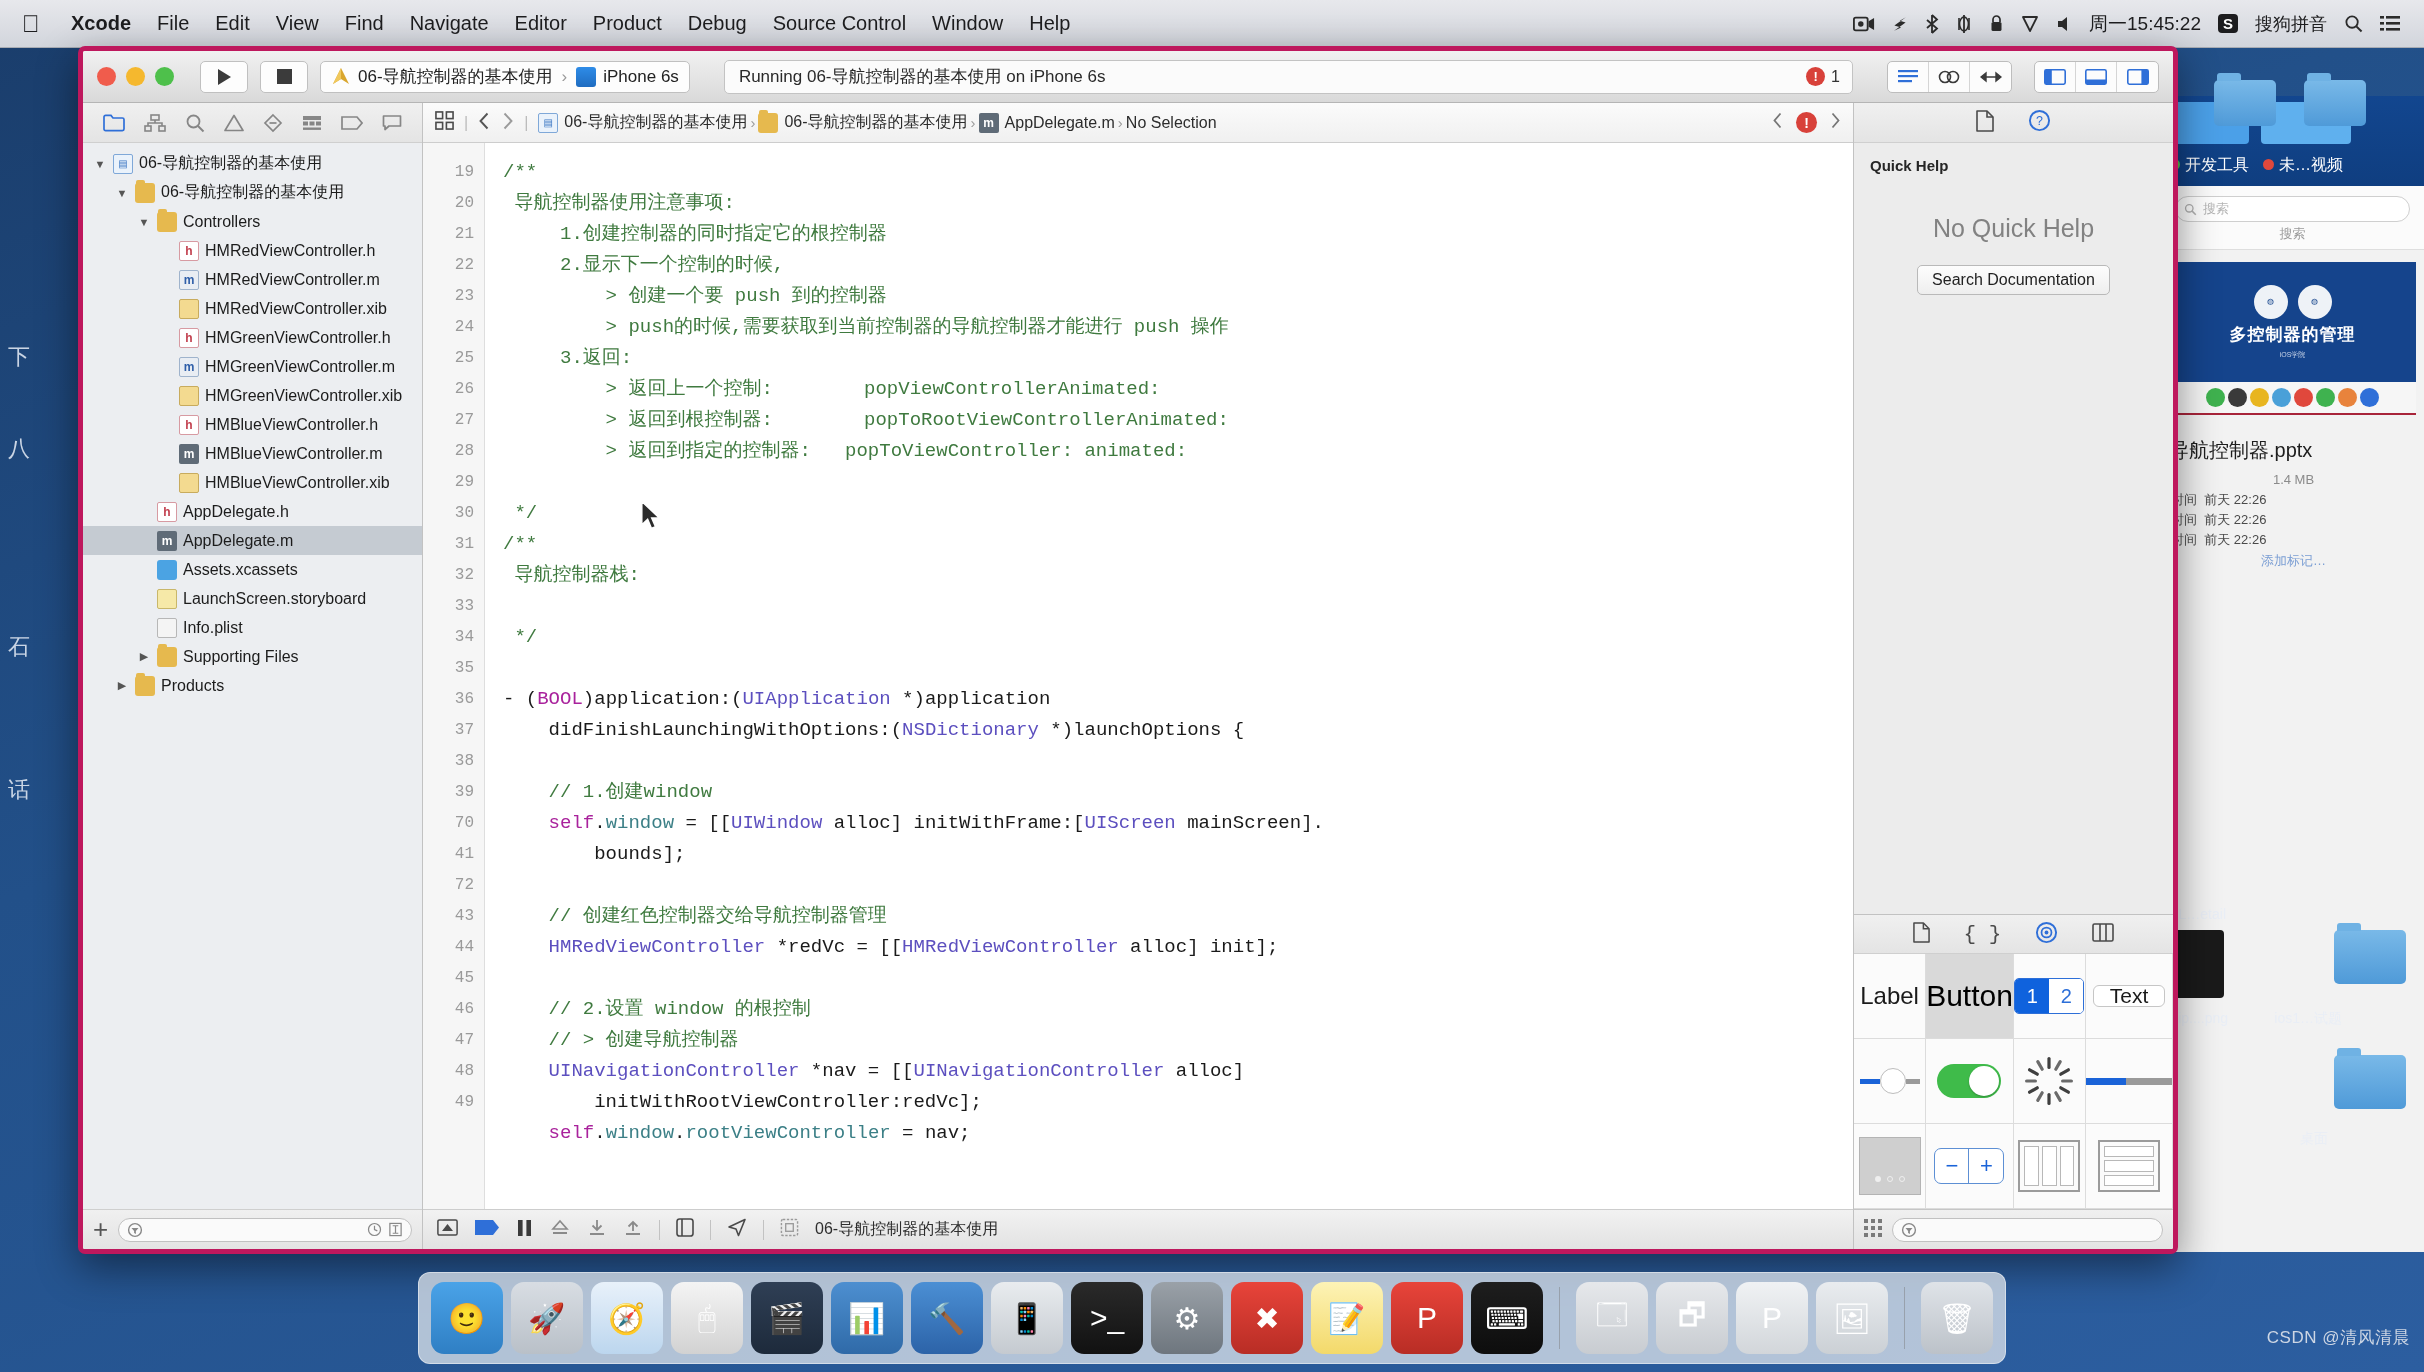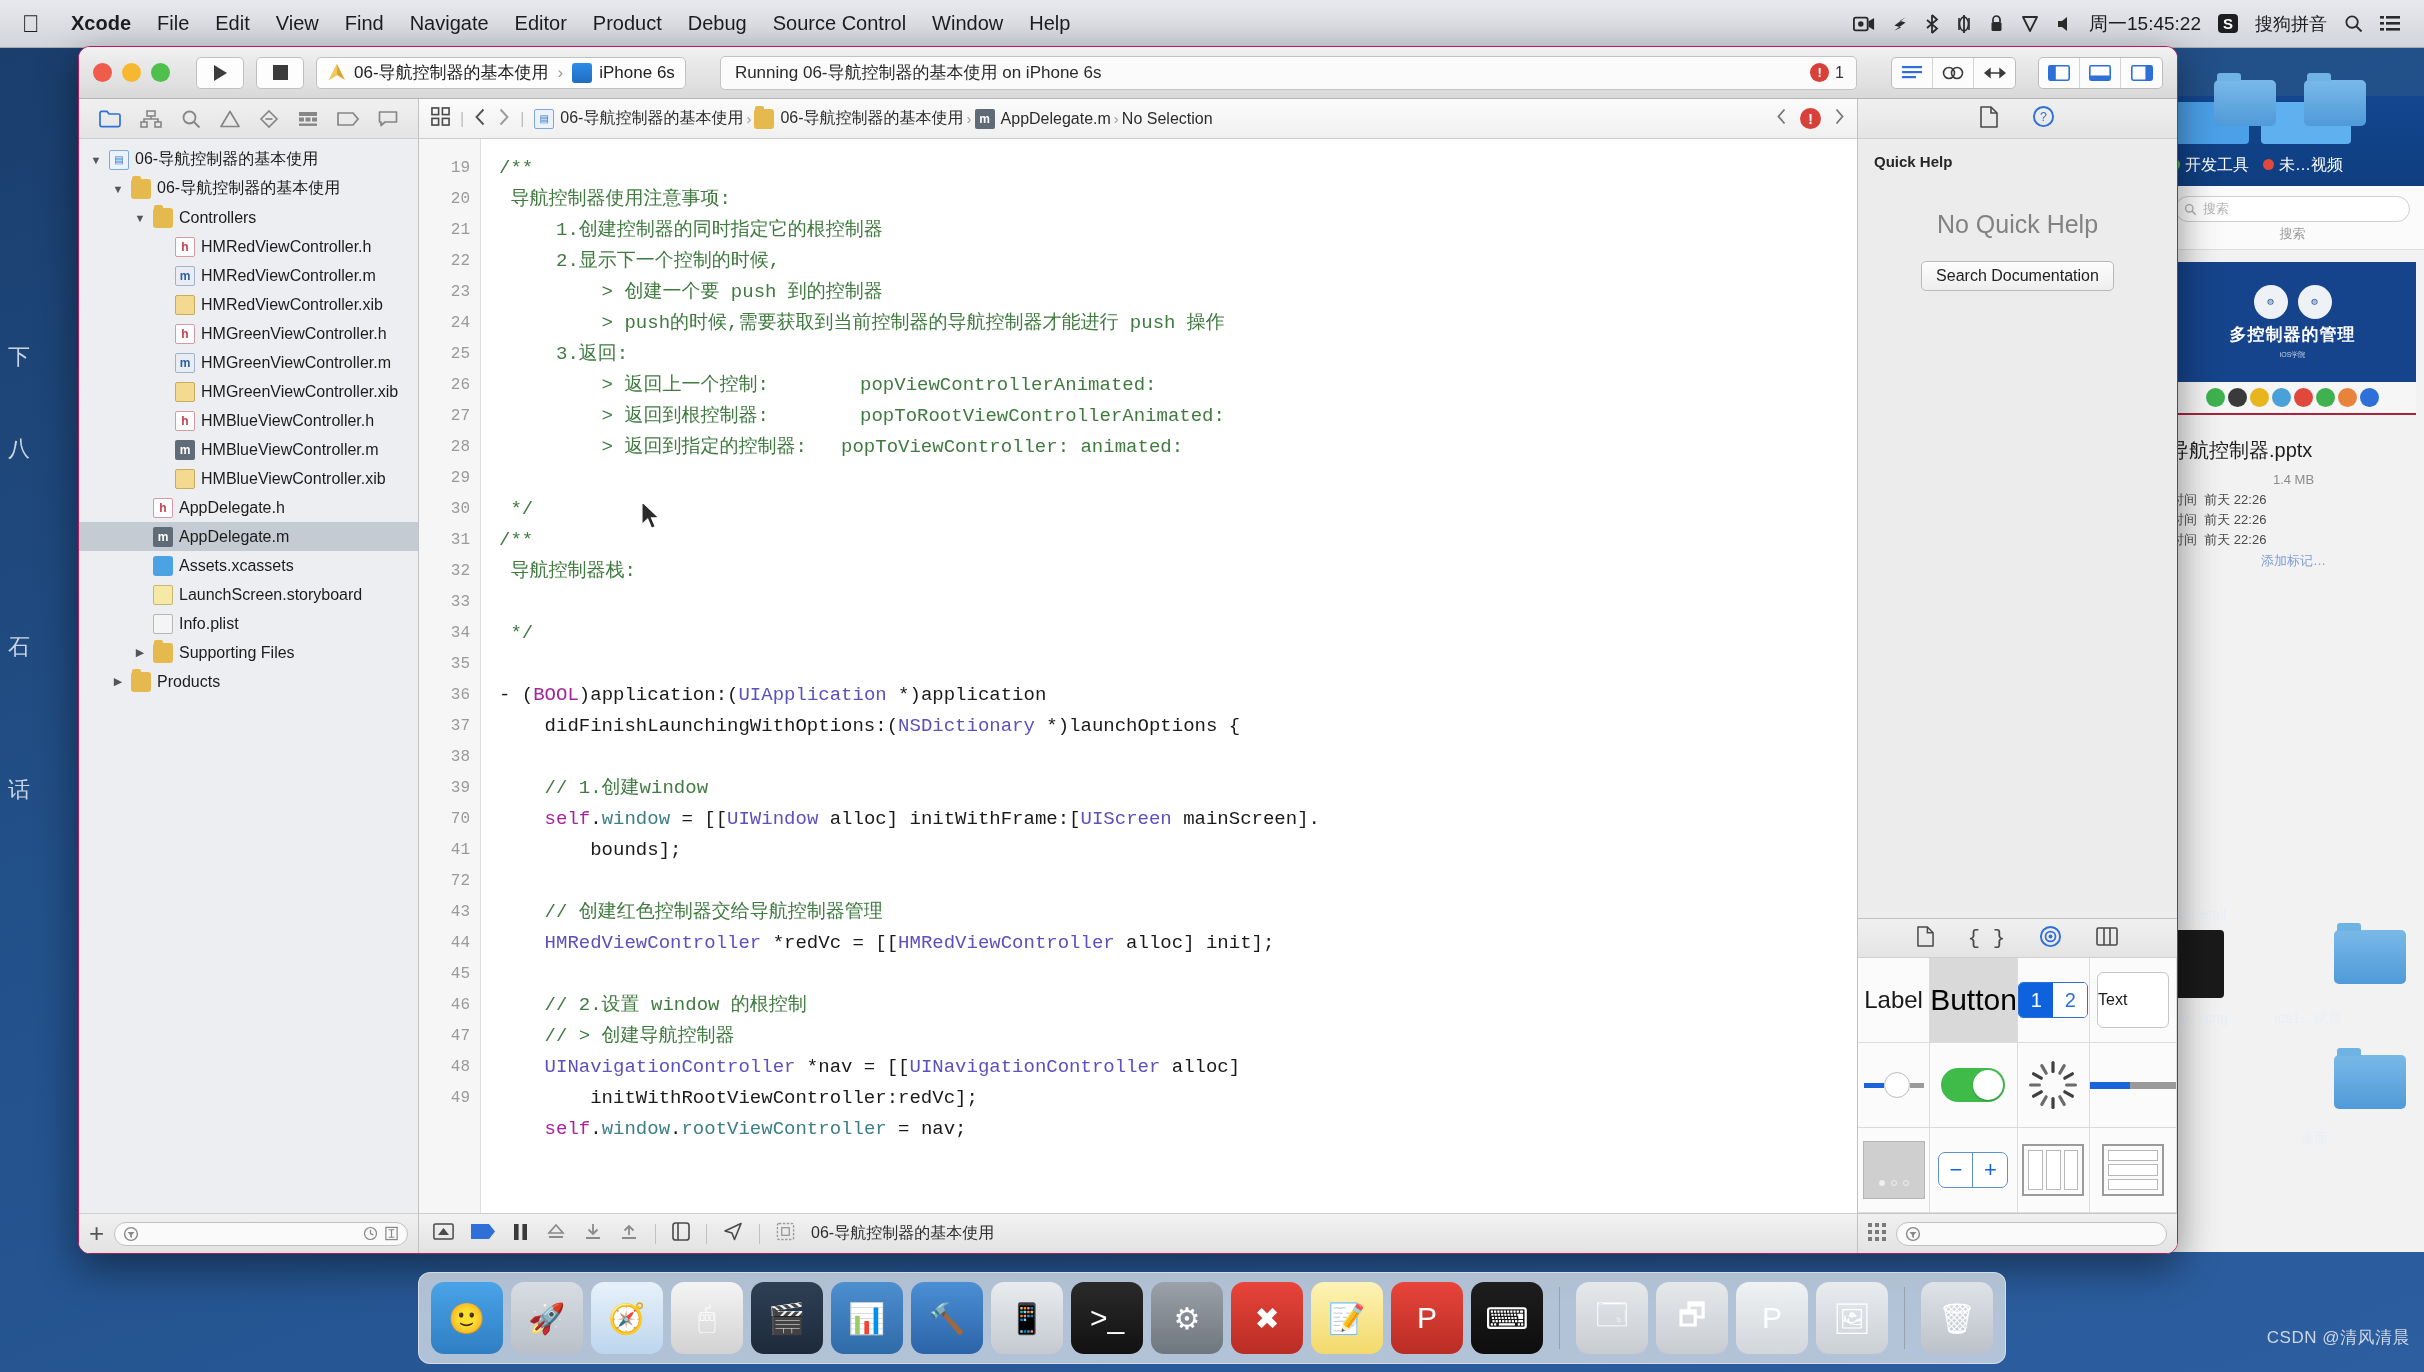--- a/index.html
+++ b/index.html
@@ -95,21 +95,21 @@
   }
   .mb-icon { display: inline-flex; align-items: center; justify-content: center; }
   .sogou-badge {
     background: #1d1d1f; color: #fff; font-weight: bold; font-size: 15px;
     border-radius: 4px; padding: 1px 5px;
   }
 
   
   #xcode {
     position: absolute; left: 78px; top: 46px; width: 2100px; height: 1208px;
-    background: #ececec; border: 1px solid #be185d; border-radius: 12px;
+    background: #ececec; border: 5px solid #be185d; border-radius: 7px;
     box-shadow: 0 14px 40px rgba(0,0,0,.45);
     display: flex; flex-direction: column; overflow: hidden;
     z-index: 60;
   }
   
   #xc-toolbar {
     height: 52px; min-height: 52px;
     background: linear-gradient(#f1f1f1, #d9d9d9);
     border-bottom: 1px solid #b5b5b5;
     display: flex; align-items: center; padding: 0 14px; gap: 12px;
@@ -271,22 +271,22 @@
     display: flex; align-items: center; justify-content: center;
   }
   .lib-cell.sel { background: #d9d9d9; }
   .lib-label { font-size: 24px; color: #1a1a1a; }
   .lib-btn-text { font-size: 30px; color: #000000; }
   .seg { display: flex; border: 1px solid #2d6fd8; border-radius: 5px; overflow: hidden; font-size: 20px; }
   .seg > div { width: 34px; height: 34px; display:flex;align-items:center;justify-content:center; }
   .seg .on { background: #0f62dd; color: #fff; }
   .seg .off { background: #fff; color: #2d6fd8; }
   .textfield-ic {
-    width: 72px; height: 56px; border: 1px solid #c6c6c6; border-radius: 6px; background: #fff;
-    display:flex;align-items:center;justify-content:flex-start;font-size: 16px; color:#1a1a1a;
+    width: 72px; height: 22px; border: 1px solid #c6c6c6; border-radius: 6px; background: #fff;
+    display:flex;align-items:center;justify-content:center;font-size: 21px; color:#1a1a1a;
   }
   .switch-ic { width: 64px; height: 34px; border-radius: 17px; background: #3fbb4a; position: relative; }
   .switch-ic::after {
     content:''; position:absolute; right:2px; top:2px; width:30px; height:30px;
     border-radius:50%; background:#fff; box-shadow: 0 1px 2px rgba(0,0,0,.25);
   }
   .slider-ic { display:flex; align-items:center; }
   .slider-ic .lft { width: 20px; height: 5px; background: #1a63d8; }
   .slider-ic .knob { width: 26px; height: 26px; border-radius: 50%; background:#fff; border:1px solid #bdbdbd; }
   .slider-ic .rgt { width: 14px; height: 5px; background: #9a9a9a; }

